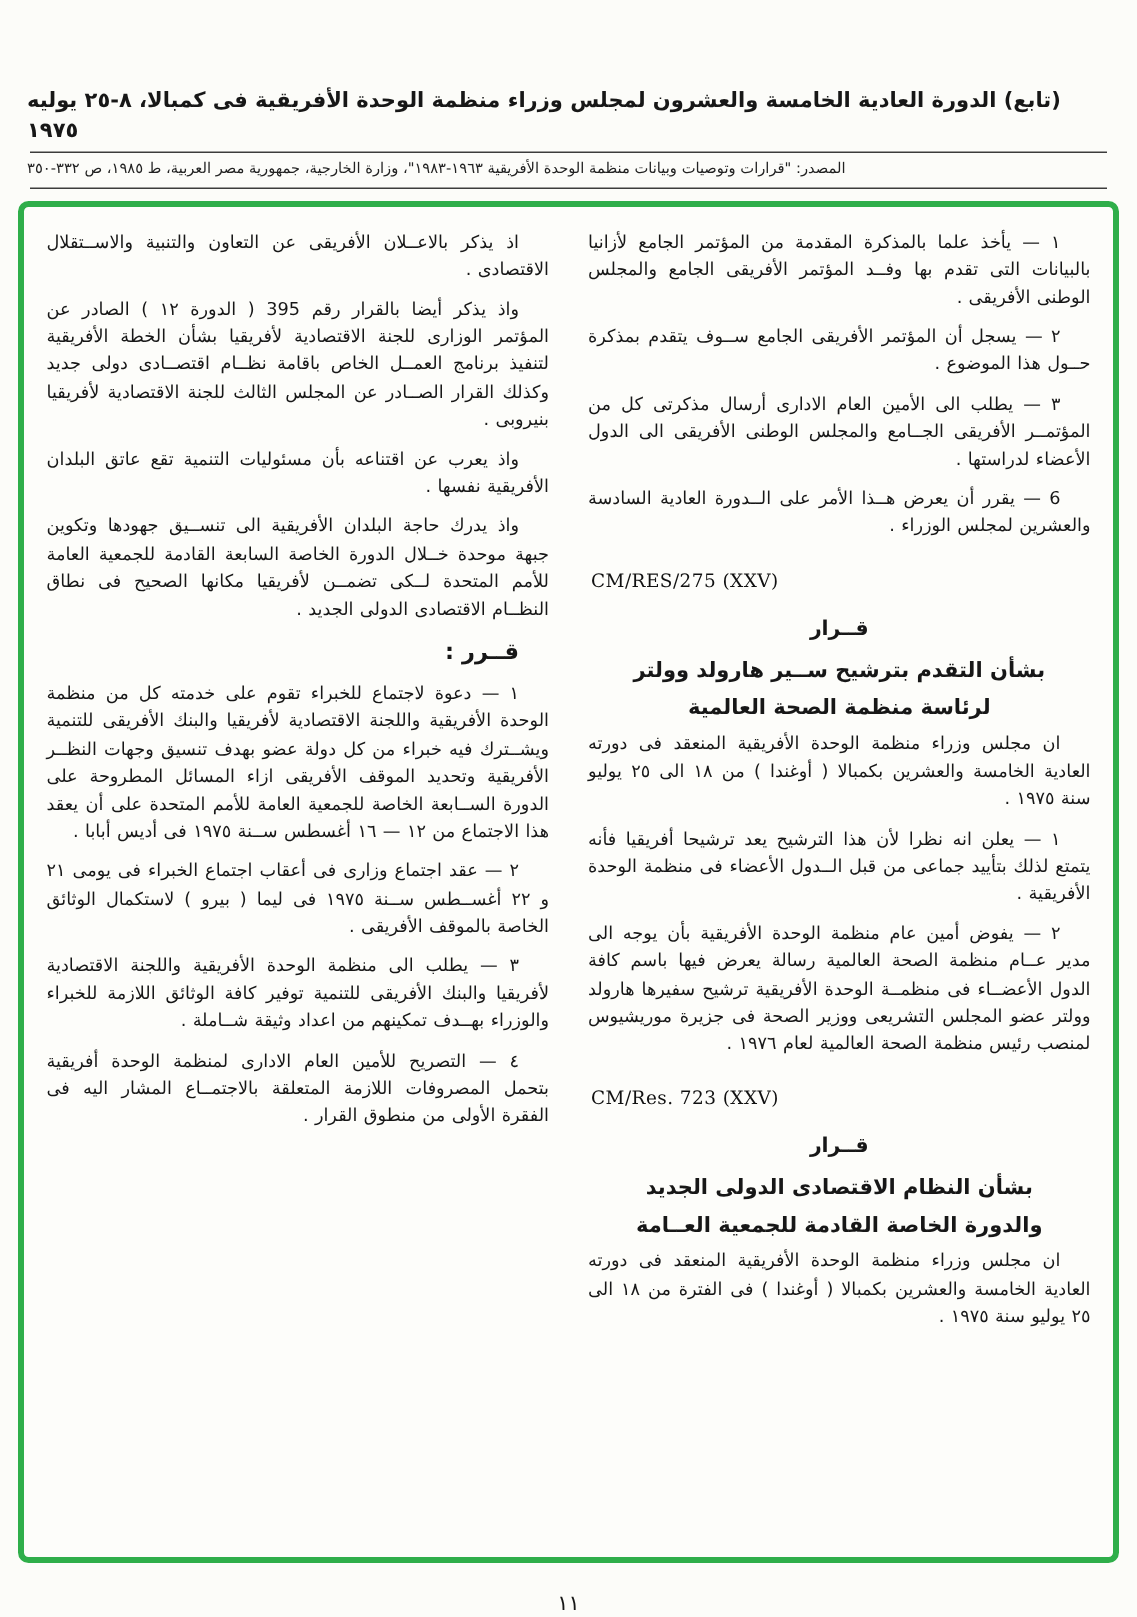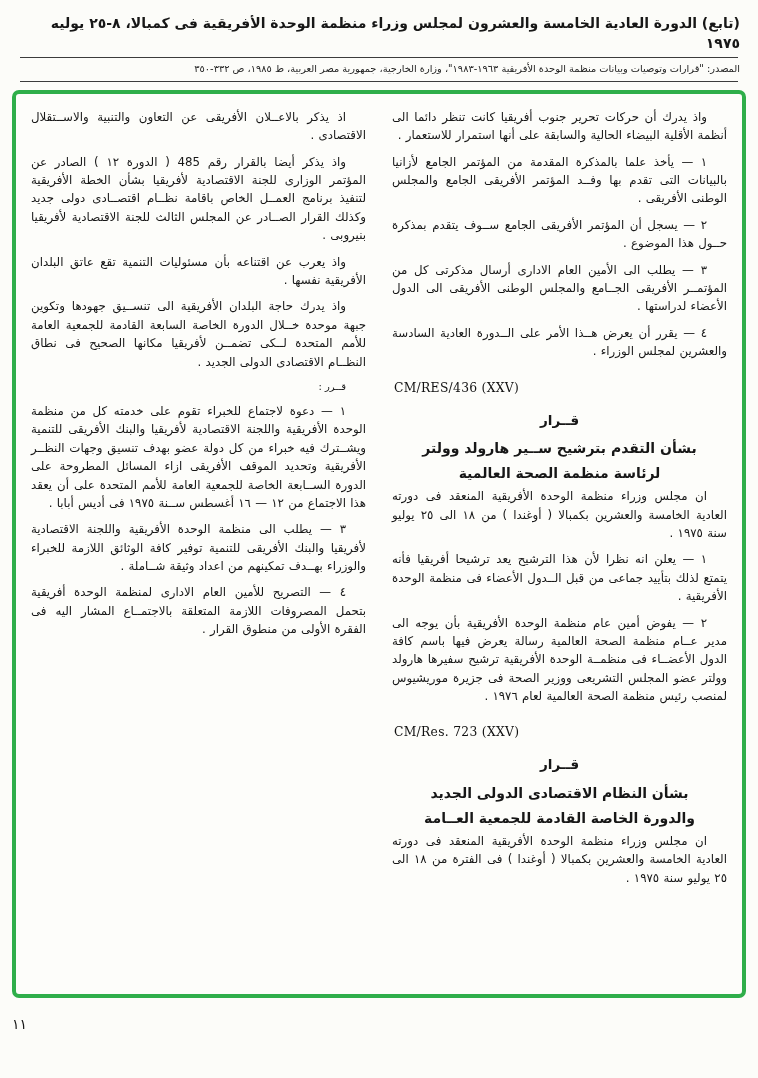--- a/index.html
+++ b/index.html
@@ -7,21 +7,21 @@
   html, body { width:758px; height:1078px; }
   body {
     background:#fcfcf9;
     color:#171717;
     font-family:"DejaVu Sans", sans-serif;
     overflow:hidden;
   }
   .page { width:100%; height:100%; padding:14px 12px 0; }
 
   
-  .doc-header { direction:rtl; text-align:right; padding:0 6px; }
+  .doc-header { direction:rtl; text-align:left; padding:0 6px;margin-top:44px; }
   .doc-title { font-size:14px; font-weight:bold; line-height:1.4; }
   .rule { height:1px; background:#3c3c3c; margin:4px 2px; }
   .doc-source { font-size:9.8px; line-height:1.5; margin:2px 0; color:#222; }
 
   
   .content-box {
     margin-top:8px;
     height:908px;
     overflow:hidden;
     border:4px solid var(--border-green);
@@ -54,72 +54,72 @@
     direction:rtl;
     text-align:center;
     font-weight:bold;
     font-size:14px;
     line-height:1.65;
     margin:2px 0;
   }
   .heading.main { font-size:13.6px; margin:2px 0 6px; }
   .decision {
     direction:rtl;
-    font-weight:normal;
-    font-size:10px;
+    font-weight:bold;
+    font-size:15px;
     margin:10px 0;
     text-indent:20px;
   }
 
   
-  .doc-footer { text-align:left; margin-top:16px; }
+  .doc-footer { text-align:center; margin-top:16px; }
   .page-number { font-size:14px; letter-spacing:1px; }
 </style>
 </head>
 <body>
 
 <div class="page">
 
   <header class="doc-header">
     <div class="doc-title">(تابع) الدورة العادية الخامسة والعشرون لمجلس وزراء منظمة الوحدة الأفريقية فى كمبالا، ٨-٢٥ يوليه ١٩٧٥</div>
     <div class="rule"></div>
     <div class="doc-source">المصدر: "قرارات وتوصيات وبيانات منظمة الوحدة الأفريقية ١٩٦٣-١٩٨٣"، وزارة الخارجية، جمهورية مصر العربية، ط ١٩٨٥، ص ٣٣٢-٣٥٠</div>
     <div class="rule"></div>
   </header>
 
   <main class="content-box">
     <div class="columns">
 
       <section class="col">
-        <p class="para">واذ يدرك أن حركات تحرير جنوب أفريقيا كانت تنظر دائما الى أنظمة الأقلية البيضاء الحالية والسابقة على أنها استمرار للاستعمار .</p>
         <p class="para">١ — يأخذ علما بالمذكرة المقدمة من المؤتمر الجامع لأزانيا بالبيانات التى تقدم بها وفــد المؤتمر الأفريقى الجامع والمجلس الوطنى الأفريقى .</p>
         <p class="para">٢ — يسجل أن المؤتمر الأفريقى الجامع ســوف يتقدم بمذكرة حــول هذا الموضوع .</p>
         <p class="para">٣ — يطلب الى الأمين العام الادارى أرسال مذكرتى كل من المؤتمــر الأفريقى الجــامع والمجلس الوطنى الأفريقى الى الدول الأعضاء لدراستها .</p>
-        <p class="para">٤ — يقرر أن يعرض هــذا الأمر على الــدورة العادية السادسة والعشرين لمجلس الوزراء .</p>
-        <div class="code">CM/RES/436 (XXV)</div>
+        <p class="para">6 — يقرر أن يعرض هــذا الأمر على الــدورة العادية السادسة والعشرين لمجلس الوزراء .</p>
+        <div class="code">CM/RES/275 (XXV)</div>
         <h3 class="heading main">قــرار</h3>
         <h4 class="heading">بشأن التقدم بترشيح ســير هارولد وولتر</h4>
         <h4 class="heading">لرئاسة منظمة الصحة العالمية</h4>
         <p class="para">ان مجلس وزراء منظمة الوحدة الأفريقية المنعقد فى دورته العادية الخامسة والعشرين بكمبالا ( أوغندا ) من ١٨ الى ٢٥ يوليو سنة ١٩٧٥ .</p>
         <p class="para">١ — يعلن انه نظرا لأن هذا الترشيح يعد ترشيحا أفريقيا فأنه يتمتع لذلك بتأييد جماعى من قبل الــدول الأعضاء فى منظمة الوحدة الأفريقية .</p>
         <p class="para">٢ — يفوض أمين عام منظمة الوحدة الأفريقية بأن يوجه الى مدير عــام منظمة الصحة العالمية رسالة يعرض فيها باسم كافة الدول الأعضــاء فى منظمــة الوحدة الأفريقية ترشيح سفيرها هارولد وولتر عضو المجلس التشريعى ووزير الصحة فى جزيرة موريشيوس لمنصب رئيس منظمة الصحة العالمية لعام ١٩٧٦ .</p>
         <div class="code">CM/Res. 723 (XXV)</div>
         <h3 class="heading main">قــرار</h3>
         <h4 class="heading">بشأن النظام الاقتصادى الدولى الجديد</h4>
         <h4 class="heading">والدورة الخاصة القادمة للجمعية العــامة</h4>
         <p class="para">ان مجلس وزراء منظمة الوحدة الأفريقية المنعقد فى دورته العادية الخامسة والعشرين بكمبالا ( أوغندا ) فى الفترة من ١٨ الى ٢٥ يوليو سنة ١٩٧٥ .</p>
       </section>
 
       <section class="col">
         <p class="para">اذ يذكر بالاعــلان الأفريقى عن التعاون والتنبية والاســتقلال الاقتصادى .</p>
-        <p class="para">واذ يذكر أيضا بالقرار رقم 485 ( الدورة ١٢ ) الصادر عن المؤتمر الوزارى للجنة الاقتصادية لأفريقيا بشأن الخطة الأفريقية لتنفيذ برنامج العمــل الخاص باقامة نظــام اقتصــادى دولى جديد وكذلك القرار الصــادر عن المجلس الثالث للجنة الاقتصادية لأفريقيا بنيروبى .</p>
+        <p class="para">واذ يذكر أيضا بالقرار رقم 395 ( الدورة ١٢ ) الصادر عن المؤتمر الوزارى للجنة الاقتصادية لأفريقيا بشأن الخطة الأفريقية لتنفيذ برنامج العمــل الخاص باقامة نظــام اقتصــادى دولى جديد وكذلك القرار الصــادر عن المجلس الثالث للجنة الاقتصادية لأفريقيا بنيروبى .</p>
         <p class="para">واذ يعرب عن اقتناعه بأن مسئوليات التنمية تقع عاتق البلدان الأفريقية نفسها .</p>
         <p class="para">واذ يدرك حاجة البلدان الأفريقية الى تنســيق جهودها وتكوين جبهة موحدة خــلال الدورة الخاصة السابعة القادمة للجمعية العامة للأمم المتحدة لــكى تضمــن لأفريقيا مكانها الصحيح فى نطاق النظــام الاقتصادى الدولى الجديد .</p>
         <p class="decision">قــرر :</p>
         <p class="para">١ — دعوة لاجتماع للخبراء تقوم على خدمته كل من منظمة الوحدة الأفريقية واللجنة الاقتصادية لأفريقيا والبنك الأفريقى للتنمية ويشــترك فيه خبراء من كل دولة عضو بهدف تنسيق وجهات النظــر الأفريقية وتحديد الموقف الأفريقى ازاء المسائل المطروحة على الدورة الســابعة الخاصة للجمعية العامة للأمم المتحدة على أن يعقد هذا الاجتماع من ١٢ — ١٦ أغسطس ســنة ١٩٧٥ فى أديس أبابا .</p>
+        <p class="para">٢ — عقد اجتماع وزارى فى أعقاب اجتماع الخبراء فى يومى ٢١ و ٢٢ أغســطس ســنة ١٩٧٥ فى ليما ( بيرو ) لاستكمال الوثائق الخاصة بالموقف الأفريقى .</p>
         <p class="para">٣ — يطلب الى منظمة الوحدة الأفريقية واللجنة الاقتصادية لأفريقيا والبنك الأفريقى للتنمية توفير كافة الوثائق اللازمة للخبراء والوزراء بهــدف تمكينهم من اعداد وثيقة شــاملة .</p>
         <p class="para">٤ — التصريح للأمين العام الادارى لمنظمة الوحدة أفريقية بتحمل المصروفات اللازمة المتعلقة بالاجتمــاع المشار اليه فى الفقرة الأولى من منطوق القرار .</p>
       </section>
 
     </div>
   </main>
 
   <footer class="doc-footer">
     <span class="page-number">١١</span>
   </footer>

